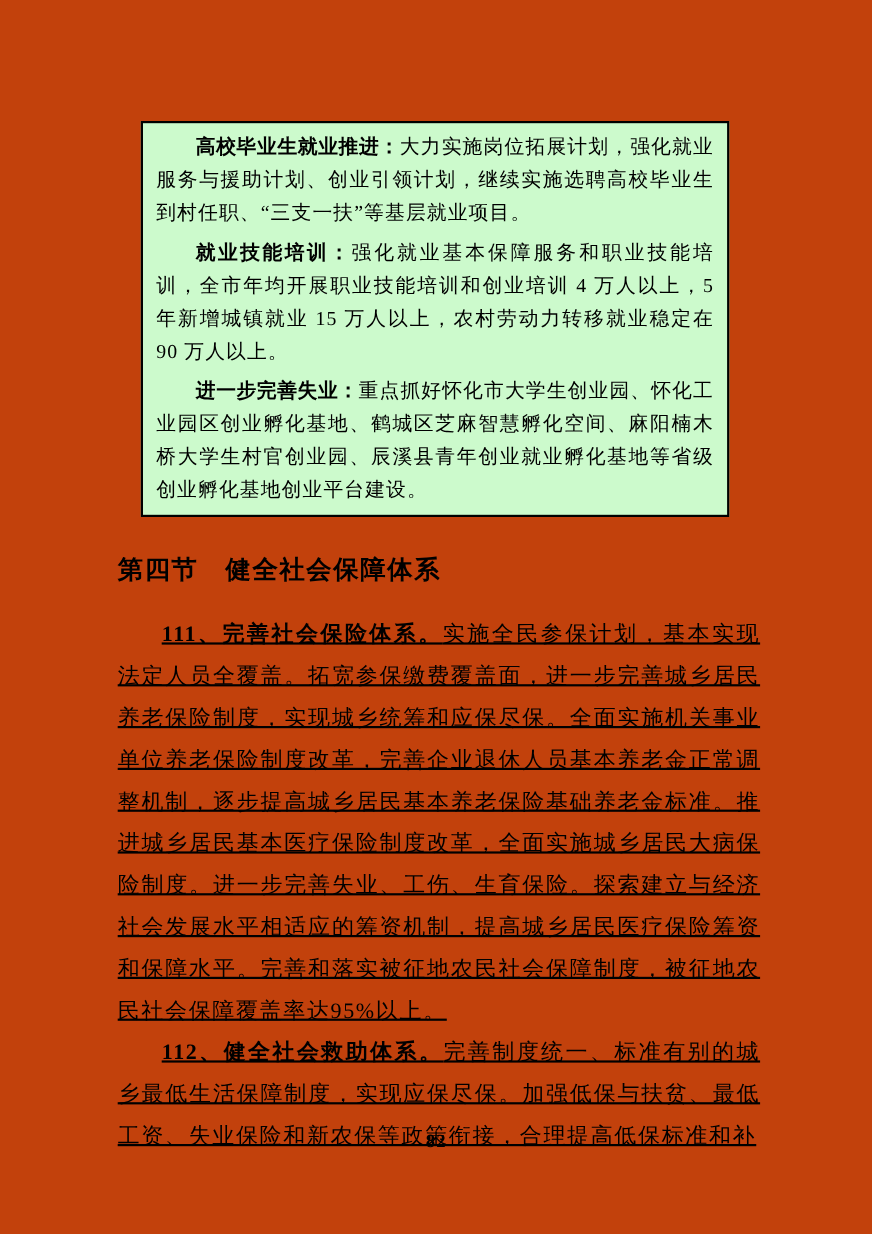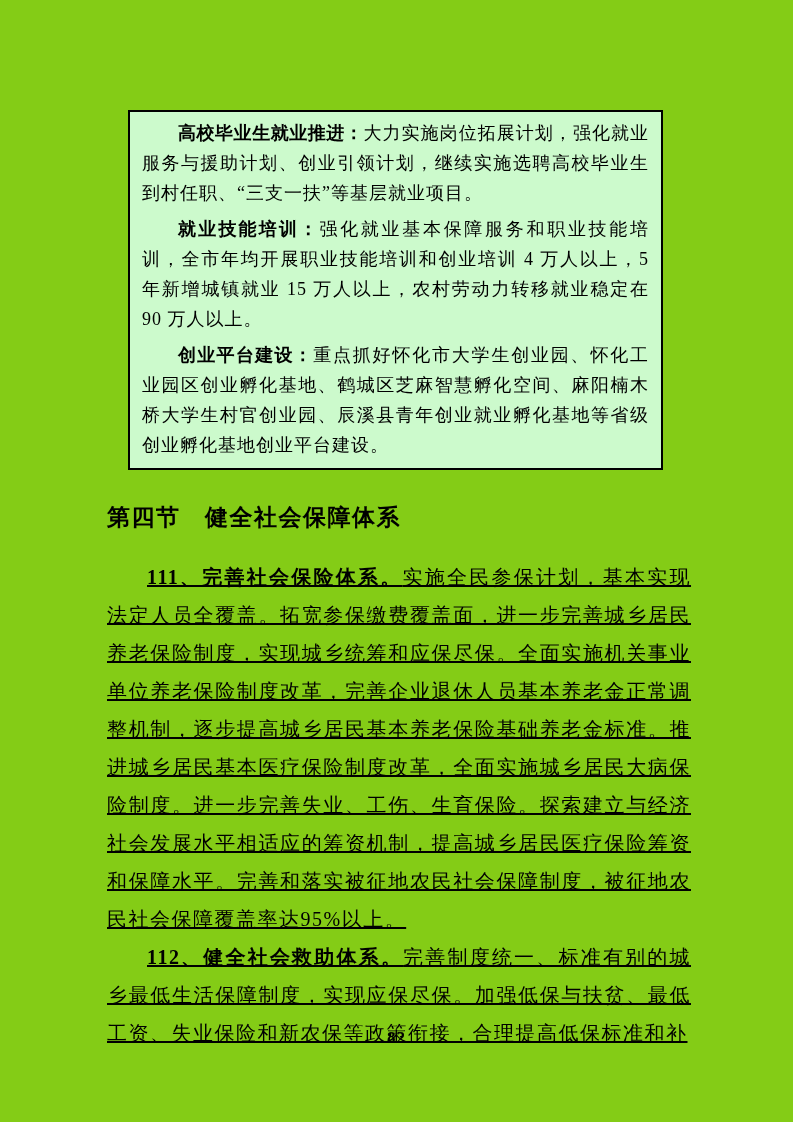--- a/index.html
+++ b/index.html
@@ -5,21 +5,21 @@
   html, body {
     margin: 0;
     padding: 0;
     background: #ffffff;
   }
   .page {
     position: relative;
     width: 793px;
     height: 1122px;
     margin: 0 auto;
-    background: #84cc16;
+    background: #c2410c;
     box-sizing: border-box;
     padding: 110px 102px 0 107px;
     font-family: "Liberation Serif", "DejaVu Serif", serif;
     color: #000000;
     overflow: hidden;
   }
   .green-box {
     box-sizing: border-box;
     width: 535px;
     margin-left: 21px;
@@ -70,21 +70,21 @@
   }
 </style>
 </head>
 <body>
 
 <div class="page">
 
   <div class="green-box" style="background-color: rgb(204, 250, 204); border-color: rgb(0, 0, 0);">
     <p class="box-para"><span class="box-label">高校毕业生就业推进：</span><span class="box-text">大力实施岗位拓展计划，强化就业服务与援助计划、创业引领计划，继续实施选聘高校毕业生到村任职、“三支一扶”等基层就业项目。</span></p>
     <p class="box-para"><span class="box-label">就业技能培训：</span><span class="box-text">强化就业基本保障服务和职业技能培训，全市年均开展职业技能培训和创业培训 4 万人以上，5 年新增城镇就业 15 万人以上，农村劳动力转移就业稳定在 90 万人以上。</span></p>
-    <p class="box-para"><span class="box-label">创业平台建设：</span><span class="box-text">重点抓好怀化市大学生创业园、怀化工业园区创业孵化基地、鹤城区芝麻智慧孵化空间、麻阳楠木桥大学生村官创业园、辰溪县青年创业就业孵化基地等省级创业孵化基地创业平台建设。</span></p>
+    <p class="box-para"><span class="box-label">进一步完善失业：</span><span class="box-text">重点抓好怀化市大学生创业园、怀化工业园区创业孵化基地、鹤城区芝麻智慧孵化空间、麻阳楠木桥大学生村官创业园、辰溪县青年创业就业孵化基地等省级创业孵化基地创业平台建设。</span></p>
   </div>
 
   <h2 class="section-heading">第四节　健全社会保障体系</h2>
 
   <p class="body-para first"><span class="para-lead">111、完善社会保险体系。</span><span>实施全民参保计划，基本实现法定人员全覆盖。拓宽参保缴费覆盖面，进一步完善城乡居民养老保险制度，实现城乡统筹和应保尽保。全面实施机关事业单位养老保险制度改革，完善企业退休人员基本养老金正常调整机制，逐步提高城乡居民基本养老保险基础养老金标准。推进城乡居民基本医疗保险制度改革，全面实施城乡居民大病保险制度。进一步完善失业、工伤、生育保险。探索建立与经济社会发展水平相适应的筹资机制，提高城乡居民医疗保险筹资和保障水平。完善和落实被征地农民社会保障制度，被征地农民社会保障覆盖率达95%以上。</span></p>
 
   <p class="body-para"><span class="para-lead">112、健全社会救助体系。</span><span>完善制度统一、标准有别的城乡最低生活保障制度，实现应保尽保。加强低保与扶贫、最低工资、失业保险和新农保等政策衔接，合理提高低保标准和补</span></p>
 
   <div class="page-number">82</div>
 

